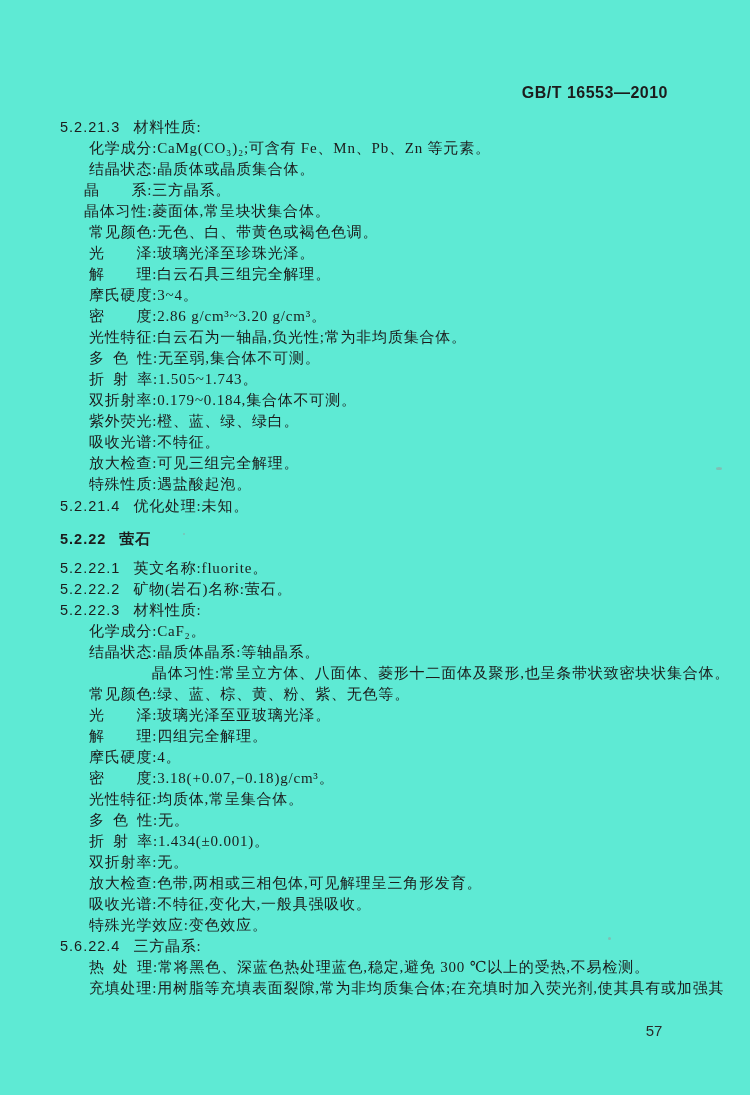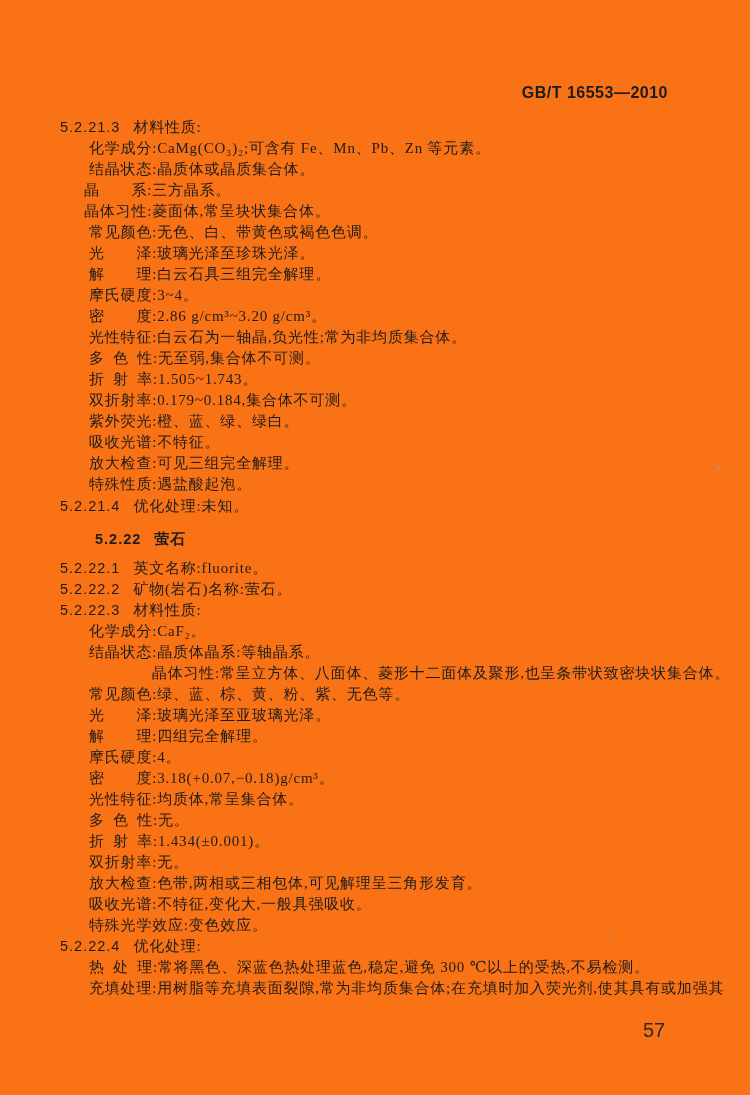--- a/index.html
+++ b/index.html
@@ -4,21 +4,21 @@
 <style>
   html, body {
     margin: 0;
     padding: 0;
     background: #e8e8e8;
   }
   .page {
     position: relative;
     width: 750px;
     height: 1095px;
-    background: #f97316;
+    background: #5eead4;
     font-family: "Liberation Serif", "DejaVu Serif", serif;
     color: #1c1c1c;
     overflow: hidden;
   }
   .std-header {
     position: absolute;
     top: 84px;
     right: 82px;
     font-family: "Liberation Sans", "DejaVu Sans", sans-serif;
     font-weight: 700;
@@ -44,36 +44,36 @@
   .line.sub      { padding-left: 84px; }
   .line.sub2     { padding-left: 132px; text-align: center; }
   .line.heading  { padding-left: 60px; margin-top: 11px; margin-bottom: 9px; }
   .line.gap-sm   { margin-top: 1px; }
   .num {
     font-family: "Liberation Sans", "DejaVu Sans", sans-serif;
     font-size: 14.5px;
     letter-spacing: 1px;
     margin-right: 13px;
   }
-  .heading .num { font-weight: 700; margin-left: 35px; }
+  .heading .num { font-weight: 700; }
   .heading .txt {
     font-weight: 700;
     font-family: "Liberation Sans", "DejaVu Sans", sans-serif;
     font-size: 15px;
   }
   .page-number {
     position: absolute;
     top: 1020px;
     left: 636px;
     width: 36px;
     height: 21px;
     line-height: 21px;
     text-align: center;
     font-family: "Liberation Sans", "DejaVu Sans", sans-serif;
-    font-size: 20px;
+    font-size: 15px;
     color: #2a2a2a;
   }
   .speck {
     position: absolute;
     background: #9a9a9a;
     border-radius: 50%;
     opacity: 0.55;
   }
   .speck.s1 { left: 716px; top: 467px; width: 6px; height: 3px; }
   .speck.s2 { left: 608px; top: 937px; width: 3px; height: 3px; }
@@ -118,21 +118,21 @@
       <div class="line body"><span class="txt">解　　理:四组完全解理。</span></div>
       <div class="line body"><span class="txt">摩氏硬度:4。</span></div>
       <div class="line body"><span class="txt">密　　度:3.18(+0.07,−0.18)g/cm³。</span></div>
       <div class="line body"><span class="txt">光性特征:均质体,常呈集合体。</span></div>
       <div class="line body"><span class="txt">多 色 性:无。</span></div>
       <div class="line body"><span class="txt">折 射 率:1.434(±0.001)。</span></div>
       <div class="line body"><span class="txt">双折射率:无。</span></div>
       <div class="line body"><span class="txt">放大检查:色带,两相或三相包体,可见解理呈三角形发育。</span></div>
       <div class="line body"><span class="txt">吸收光谱:不特征,变化大,一般具强吸收。</span></div>
       <div class="line body"><span class="txt">特殊光学效应:变色效应。</span></div>
-      <div class="line clause"><span class="num">5.2.22.4</span><span class="txt">优化处理:</span></div>
+      <div class="line clause"><span class="num">5.6.22.4</span><span class="txt">三方晶系:</span></div>
       <div class="line body"><span class="txt">热 处 理:常将黑色、深蓝色热处理蓝色,稳定,避免 300 ℃以上的受热,不易检测。</span></div>
       <div class="line body"><span class="txt">充填处理:用树脂等充填表面裂隙,常为非均质集合体;在充填时加入荧光剂,使其具有或加强其</span></div>
     </div>
 
   <div class="page-number">57</div>
 
   <div class="speck s1"></div>
   <div class="speck s2"></div>
   <div class="speck s3"></div>
 

